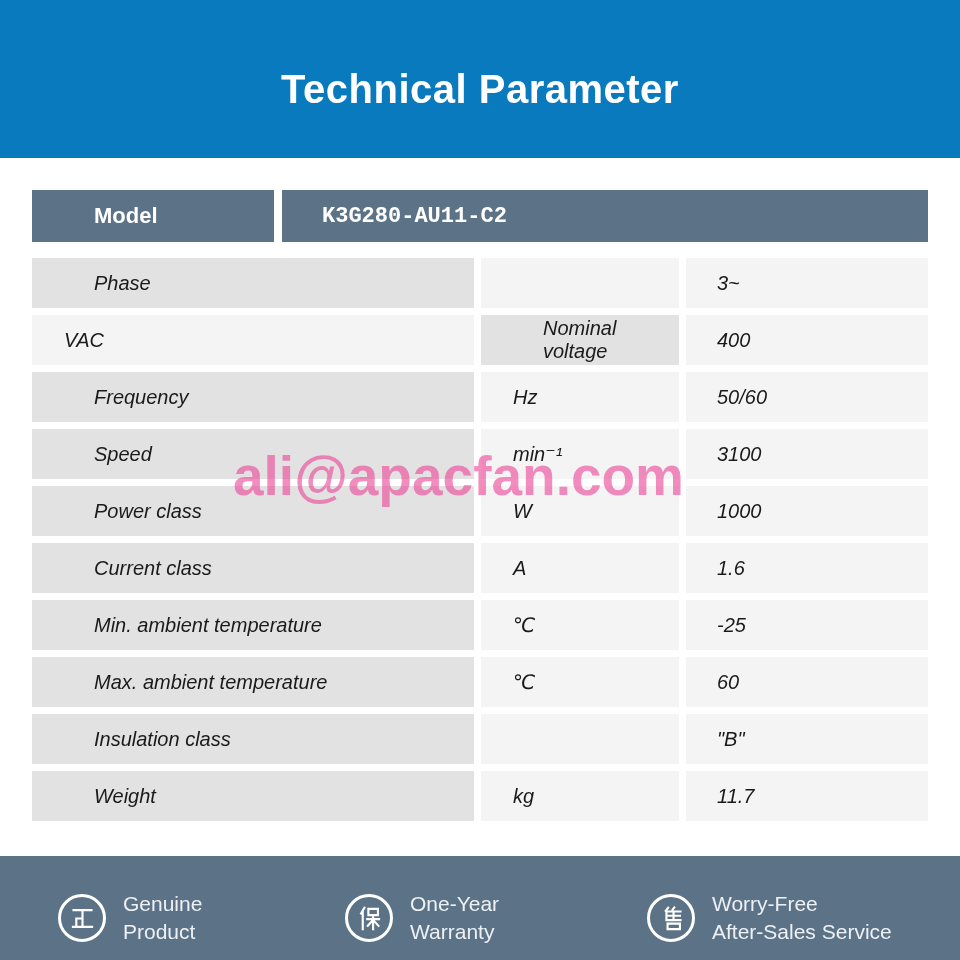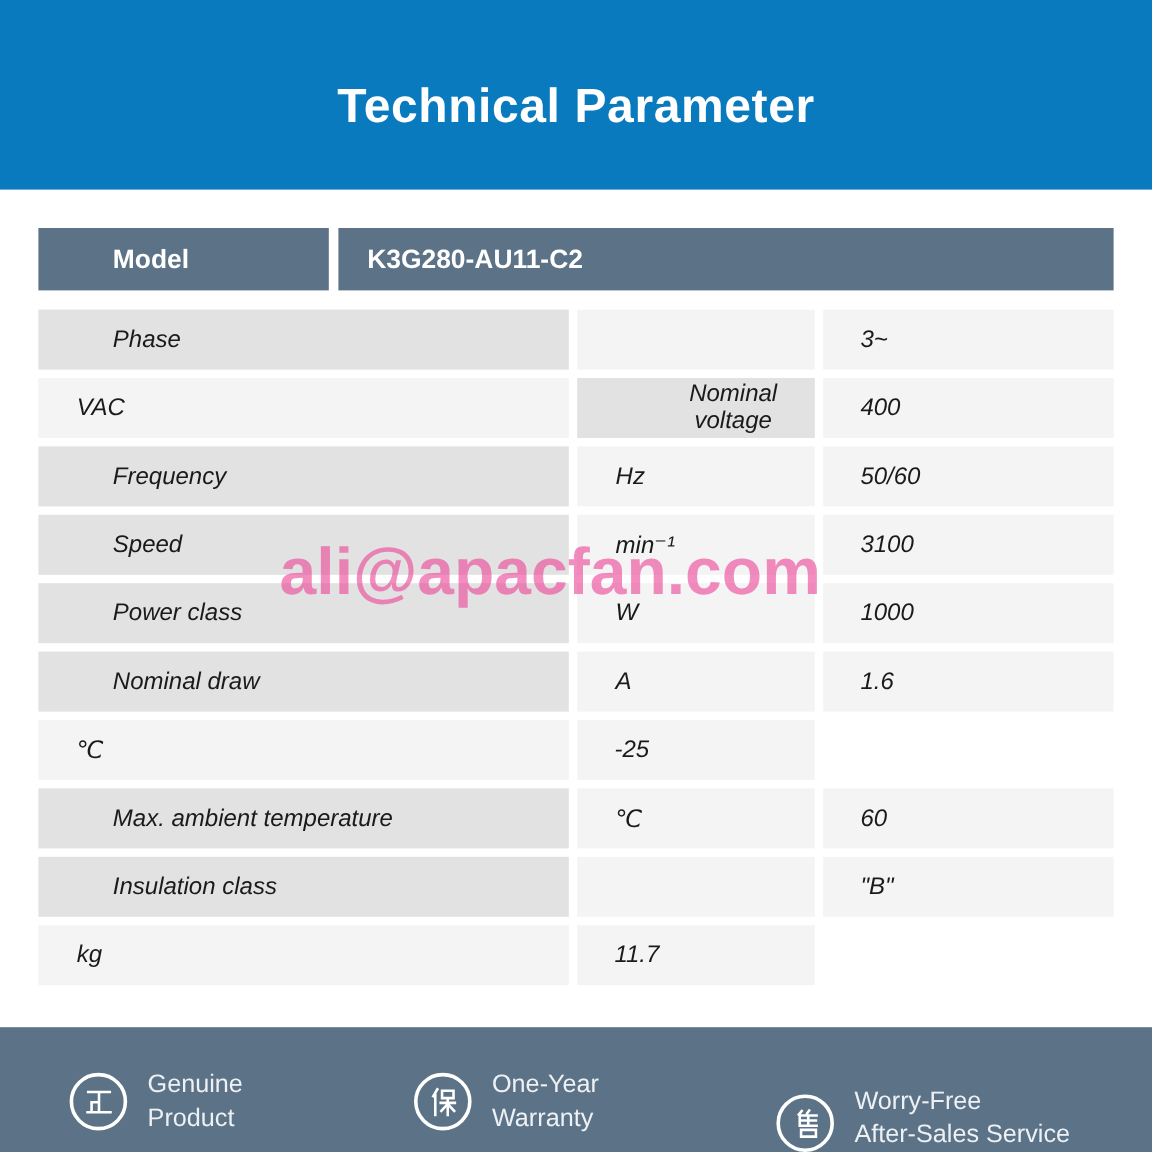--- a/index.html
+++ b/index.html
@@ -26,37 +26,37 @@
     display:flex;justify-content:center;align-items:center;
     padding-top:20px;
   }
   .banner h1{
     color:#ffffff;
     font-size:40px;
     font-weight:bold;
     letter-spacing:0.5px;
   }
   
-  .tbl{margin:32px 32px 0 32px;width:896px;text-align:center;}
+  .tbl{margin:32px 32px 0 32px;width:896px;}
   .thead{
     display:grid;
     grid-template-columns:242px 646px;
     column-gap:8px;
     height:52px;
     margin-bottom:16px;
   }
   .thead .hcell{
     background:var(--slate);
     color:#ffffff;
     font-size:22px;
     font-weight:bold;
     display:flex;align-items:center;
   }
   .hcell.model-label{padding-left:62px;}
-  .hcell.model-value{padding-left:24px;}
+  .hcell.model-value{padding-left:40px;font-family:Liberation Mono, monospace;}
   .tbody{display:flex;flex-direction:column;row-gap:7px;font-style:italic;}
   .trow{
     display:grid;
     grid-template-columns:442px 198px 242px;
     column-gap:7px;
     height:50px;
   }
   .trow .cell{
     display:flex;align-items:center;
     font-size:20px;color:var(--ink);
@@ -144,43 +144,45 @@
     <div class="cell param-value">3100</div>
   </div>
 
   <div class="trow">
     <div class="cell param-name">Power class</div>
     <div class="cell param-unit">W</div>
     <div class="cell param-value">1000</div>
   </div>
 
   <div class="trow">
-    <div class="cell param-name">Nominal draw</div>
+    <div class="cell param-name">Current class</div>
     <div class="cell param-unit">A</div>
     <div class="cell param-value">1.6</div>
   </div>
 
   <div class="trow">
+    <div class="cell param-name">Min. ambient temperature</div>
     <div class="cell param-unit">℃</div>
     <div class="cell param-value">-25</div>
   </div>
 
   <div class="trow">
     <div class="cell param-name">Max. ambient temperature</div>
     <div class="cell param-unit">℃</div>
     <div class="cell param-value">60</div>
   </div>
 
   <div class="trow">
     <div class="cell param-name">Insulation class</div>
     <div class="cell param-unit"></div>
     <div class="cell param-value">"B"</div>
   </div>
 
   <div class="trow">
+    <div class="cell param-name">Weight</div>
     <div class="cell param-unit">kg</div>
     <div class="cell param-value">11.7</div>
   </div>
 </div>
 </div>
 
 <div class="watermark">ali@apacfan.com</div>
 
 <div class="footer" id="footer">
   <div class="badge" style="left: 58px;">
@@ -200,21 +202,21 @@
         <svg width="27" height="27" viewBox="0 0 24 24" fill="none">
           <path d="M7.5 2.5 L4.5 7.5 M6 6.5 V21.5 M11 3.5 H19.5 V9 H11 Z M15.2 9 V21.5 M10 12.5 H20.5 M15 13.5 L10.5 18.5 M15.4 13.5 L20 18.5" stroke="#ffffff" stroke-width="1.9" stroke-linecap="square"></path>
         </svg>
       </div>
     <div class="lines">
       <div class="line1">One-Year</div>
       <div class="line2">Warranty</div>
     </div>
   </div>
 
-  <div class="badge" style="left: 647px; align-items: flex-end;">
+  <div class="badge" style="left: 647px;">
     <div class="seal">
         <svg width="27" height="27" viewBox="0 0 24 24" fill="none">
           <path d="M9 2.5 L6.8 5.2 M7.5 4.8 V13.5 M14.5 2.2 L13 4.2 M7.5 5.8 H20 M13.8 5.8 V13.5 M9 9.6 H19.5 M7.5 13.5 H20 M8.5 16.5 H19.5 V21.5 H8.5 Z" stroke="#ffffff" stroke-width="1.9" stroke-linecap="square"></path>
         </svg>
       </div>
     <div class="lines">
       <div class="line1">Worry-Free</div>
       <div class="line2">After-Sales Service</div>
     </div>
   </div>

